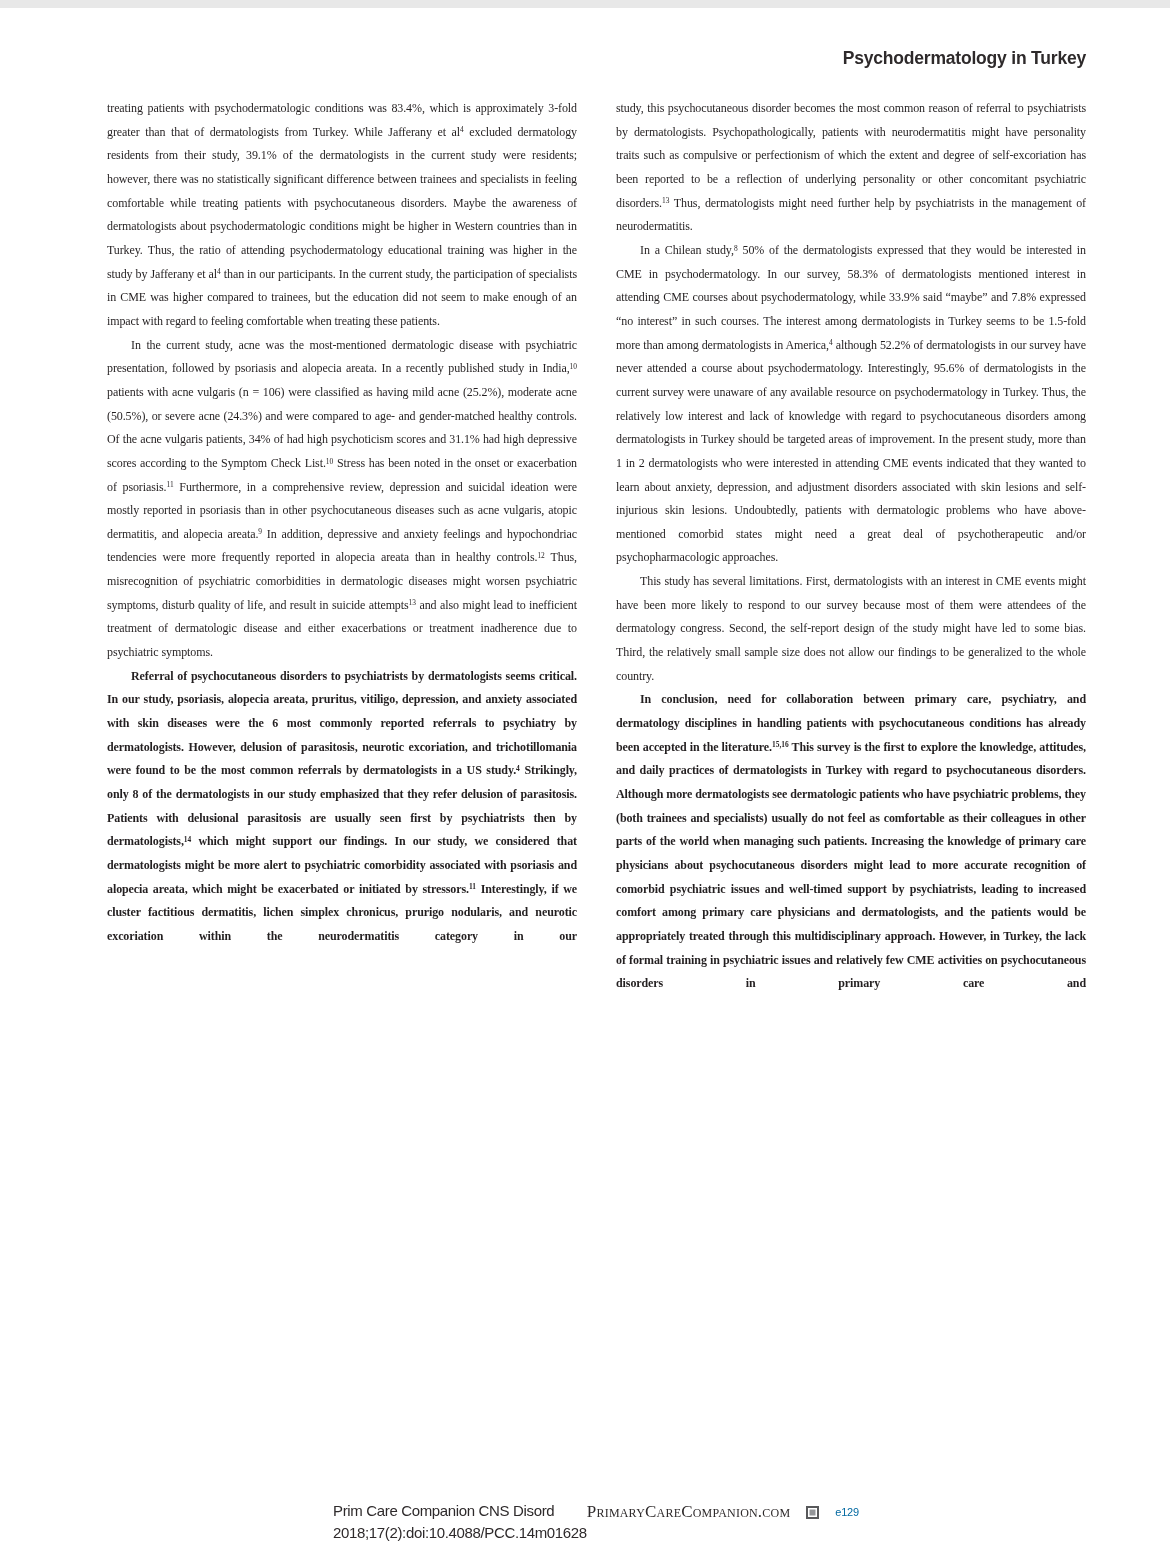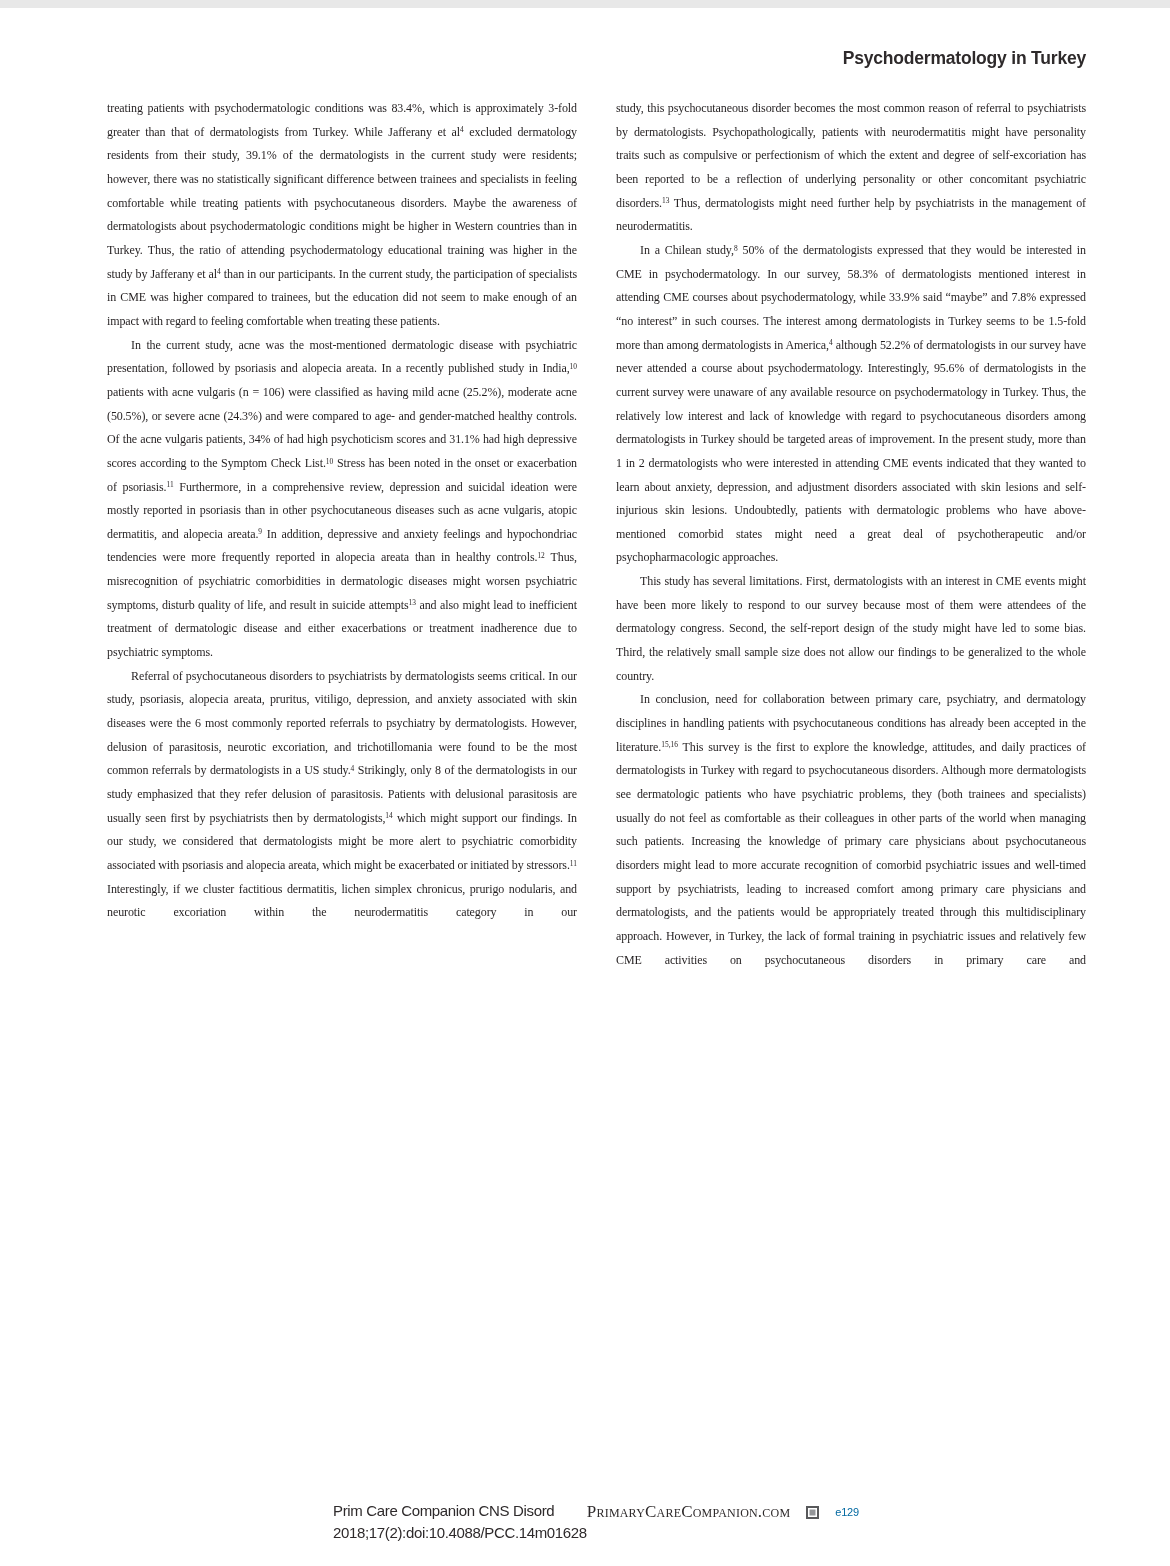--- a/index.html
+++ b/index.html
@@ -37,21 +37,21 @@
     width: 470px;
     font-family: "Liberation Serif", "DejaVu Serif", serif;
     font-size: 12px;
     line-height: 23.65px;
     letter-spacing: -0.1px;
     text-align: justify;
     color: var(--ink, #231f20);
   }
   .column p.para { margin: 0; }
   .column p.para.indent { text-indent: 24px; }
-  .column p.para.cont { text-align-last: justify; }
+  .column p.para.cont { text-align-last: justify; font-weight: bold; }
   .column sup {
     font-size: 0.62em;
     line-height: 0;
     position: relative;
     top: -0.45em;
     vertical-align: baseline;
     letter-spacing: 0;
   }
   .footer {
     position: absolute;

